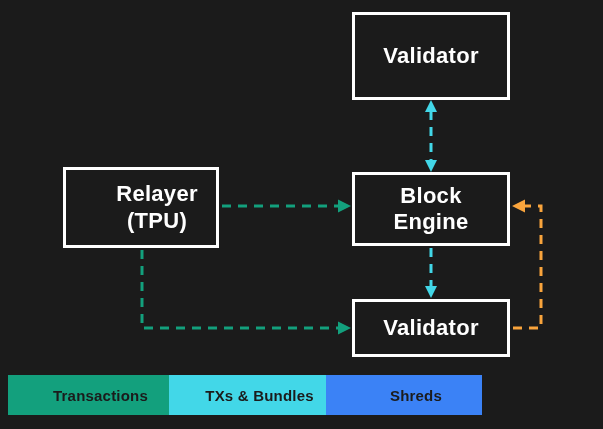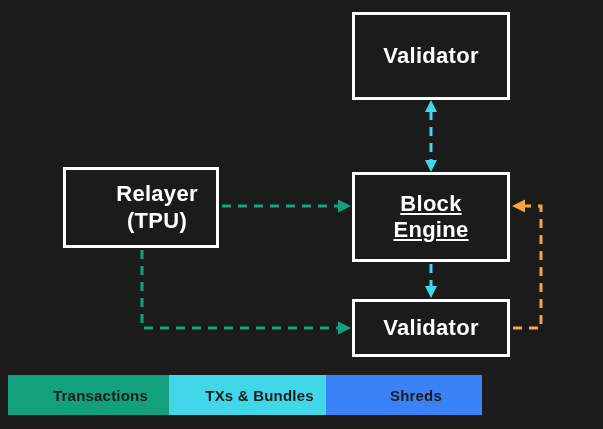--- a/index.html
+++ b/index.html
@@ -30,21 +30,21 @@
     font-weight:bold;
     font-size:22px;
     line-height:1.2;
     white-space:pre-line;
     box-sizing:border-box;
     letter-spacing:.3px;
     z-index:2;
   }
   #node-searchers{left:352px;top:12px;width:158px;height:88px;}
   #node-relayer{left:63px;top:167px;width:156px;height:81px;padding-left:32px;}
-  #node-block-engine{left:352px;top:172px;width:158px;height:90px;text-decoration:underline;}
+  #node-block-engine{left:352px;top:172px;width:158px;height:74px;}
   #node-validator{left:352px;top:299px;width:158px;height:58px;}
   svg.arrows{position:absolute;inset:0;z-index:1;pointer-events:none;}
   .dash{fill:none;stroke-width:3;stroke-dasharray:9 7;}
   .stroke-teal{stroke:var(--transactions);}
   .stroke-cyan{stroke:var(--txs_bundles);}
   .stroke-orange{stroke:var(--shreds);}
   .fill-teal{fill:var(--transactions);}
   .fill-cyan{fill:var(--txs_bundles);}
   .fill-orange{fill:var(--shreds);}
   .legend{

